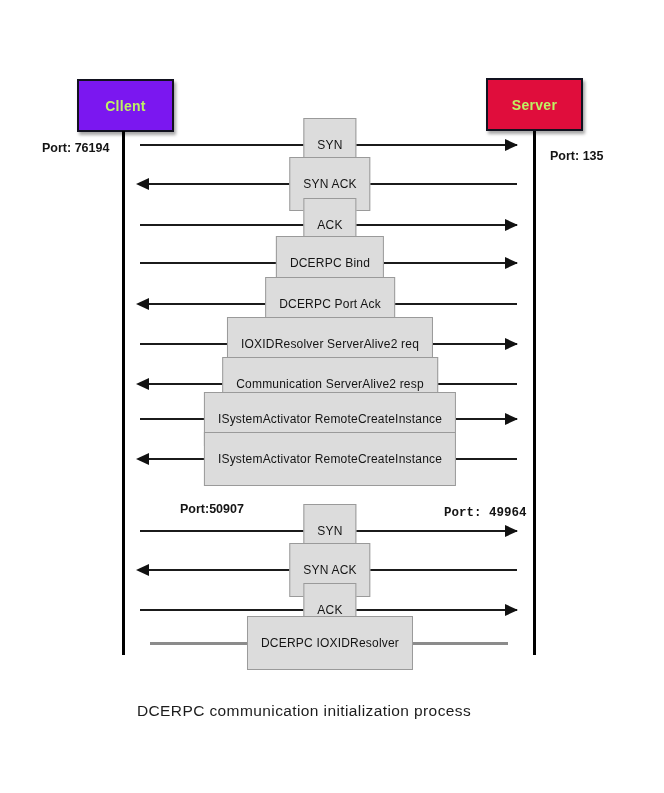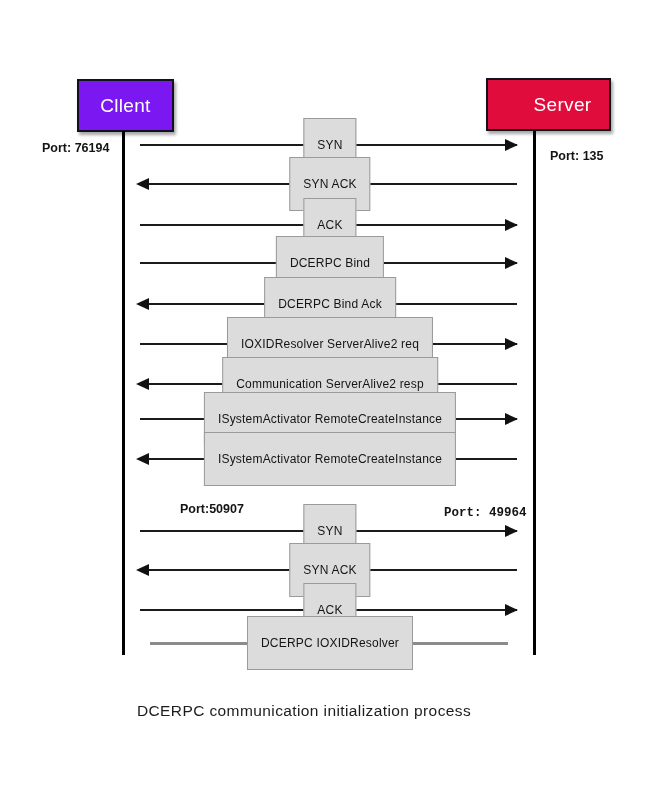--- a/index.html
+++ b/index.html
@@ -18,27 +18,27 @@
   
   .actor {
     position: absolute;
     width: 93px;
     height: 49px;
     border: 2px solid #12121f;
     box-shadow: 2px 3px 3px rgba(0,0,0,0.35);
     display: flex;
     align-items: center;
     justify-content: center;
-    color: #ffffff;
-    font-weight: 400;
-    font-size: 19px;
+    color: #bef264;
+    font-weight: 700;
+    font-size: 14px;
     letter-spacing: 0.3px;
   }
   .actor-client { left: 77px; top: 79px; }
-  .actor-server { left: 486px; top: 78px; padding-left: 28px; }
+  .actor-server { left: 486px; top: 78px; }
   
   .lifeline {
     position: absolute;
     top: 131px;
     width: 3px;
     height: 524px;
     background: #000000;
   }
   .lifeline-client { left: 122px; }
   .lifeline-server { left: 533px; }
@@ -149,21 +149,21 @@
         <div class="mlabel">ACK</div>
       </div>
       <div class="msg-row" style="top: 263px;">
         <div class="mline"></div>
         <div class="ah ah-right"></div>
         <div class="mlabel">DCERPC Bind</div>
       </div>
       <div class="msg-row" style="top: 304px;">
         <div class="mline"></div>
         <div class="ah ah-left"></div>
-        <div class="mlabel">DCERPC Bind Ack</div>
+        <div class="mlabel">DCERPC Port Ack</div>
       </div>
       <div class="msg-row" style="top: 344px;">
         <div class="mline"></div>
         <div class="ah ah-right"></div>
         <div class="mlabel">IOXIDResolver ServerAlive2 req</div>
       </div>
       <div class="msg-row" style="top: 384px;">
         <div class="mline"></div>
         <div class="ah ah-left"></div>
         <div class="mlabel">Communication ServerAlive2 resp</div>

